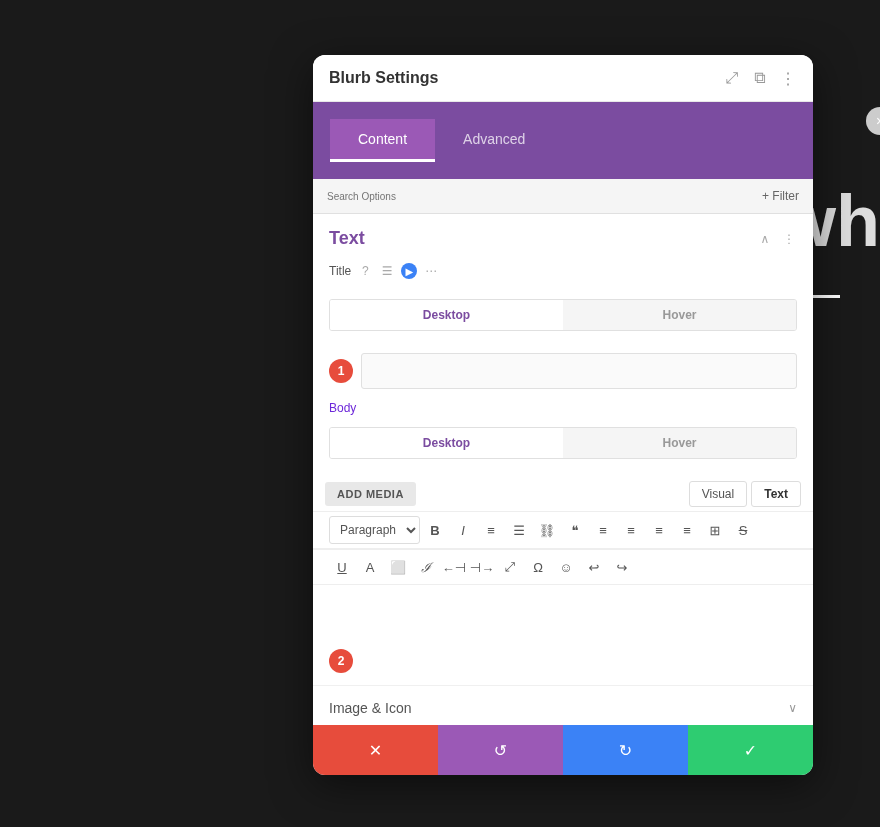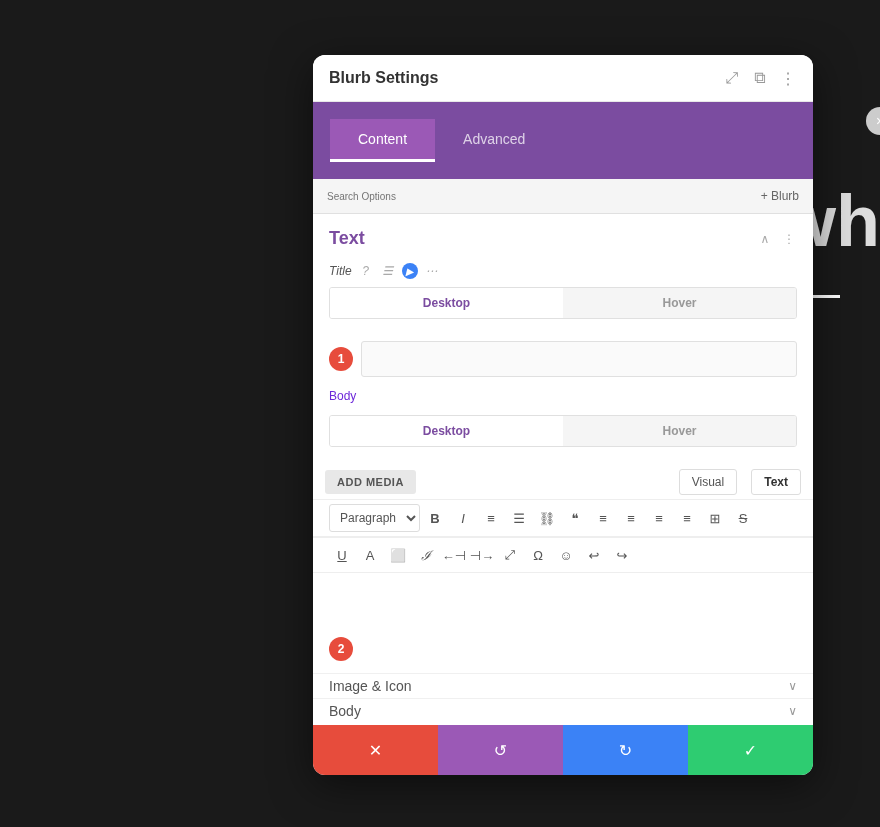--- a/index.html
+++ b/index.html
@@ -170,25 +170,24 @@
       align-items: center;
     }
 
     .field-row {
       padding: 6px 16px 10px;
     }
 
     .field-label {
       font-size: 12px;
       color: #555;
-      margin-bottom: 8px;
+      margin-bottom: 20px;
       display: flex;
       align-items: center;
       gap: 6px;
-      font-style: italic;
     }
 
     .field-icon {
       width: 16px;
       height: 16px;
       display: inline-flex;
       align-items: center;
       justify-content: center;
       color: #aaa;
       font-size: 12px;
@@ -270,21 +269,21 @@
       font-size: 11px;
       font-weight: 700;
       color: #555;
       border-radius: 3px;
       cursor: pointer;
       letter-spacing: 0.5px;
     }
 
     .visual-text-tabs {
       display: flex;
-      gap: 14px;
+      gap: 4px;
     }
 
     .vt-tab {
       padding: 5px 12px;
       font-size: 12px;
       border: 1px solid #ddd;
       border-radius: 3px;
       cursor: pointer;
       background: #fff;
       color: #555;
@@ -335,21 +334,21 @@
     }
 
     .step2-row {
       display: flex;
       align-items: flex-start;
       padding: 4px 16px 12px;
     }
 
     .collapsible-section {
       border-top: 1px solid #f0f0f0;
-      padding: 4px 16px;
+      padding: 14px 16px;
       display: flex;
       align-items: center;
       justify-content: space-between;
       cursor: pointer;
       gap: 48px;
     }
 
     .collapsible-label {
       font-size: 14px;
       color: #555;
@@ -401,21 +400,21 @@
     </div>
   </div>
 
   <div class="tabs-bar">
     <div class="tab active">Content</div>
     <div class="tab">Advanced</div>
   </div>
 
   <div class="search-bar">
     <input class="search-input" type="text" placeholder="Search Options" style="">
-    <button class="filter-btn">+ Blurb</button>
+    <button class="filter-btn">+ Filter</button>
   </div>
 
   <div class="modal-body">
 
     <div class="section-header">
       <span class="section-title">Text</span>
       <div class="section-icons">
         <span class="field-icon">∧</span>
         <span class="field-icon">⋮</span>
       </div>

